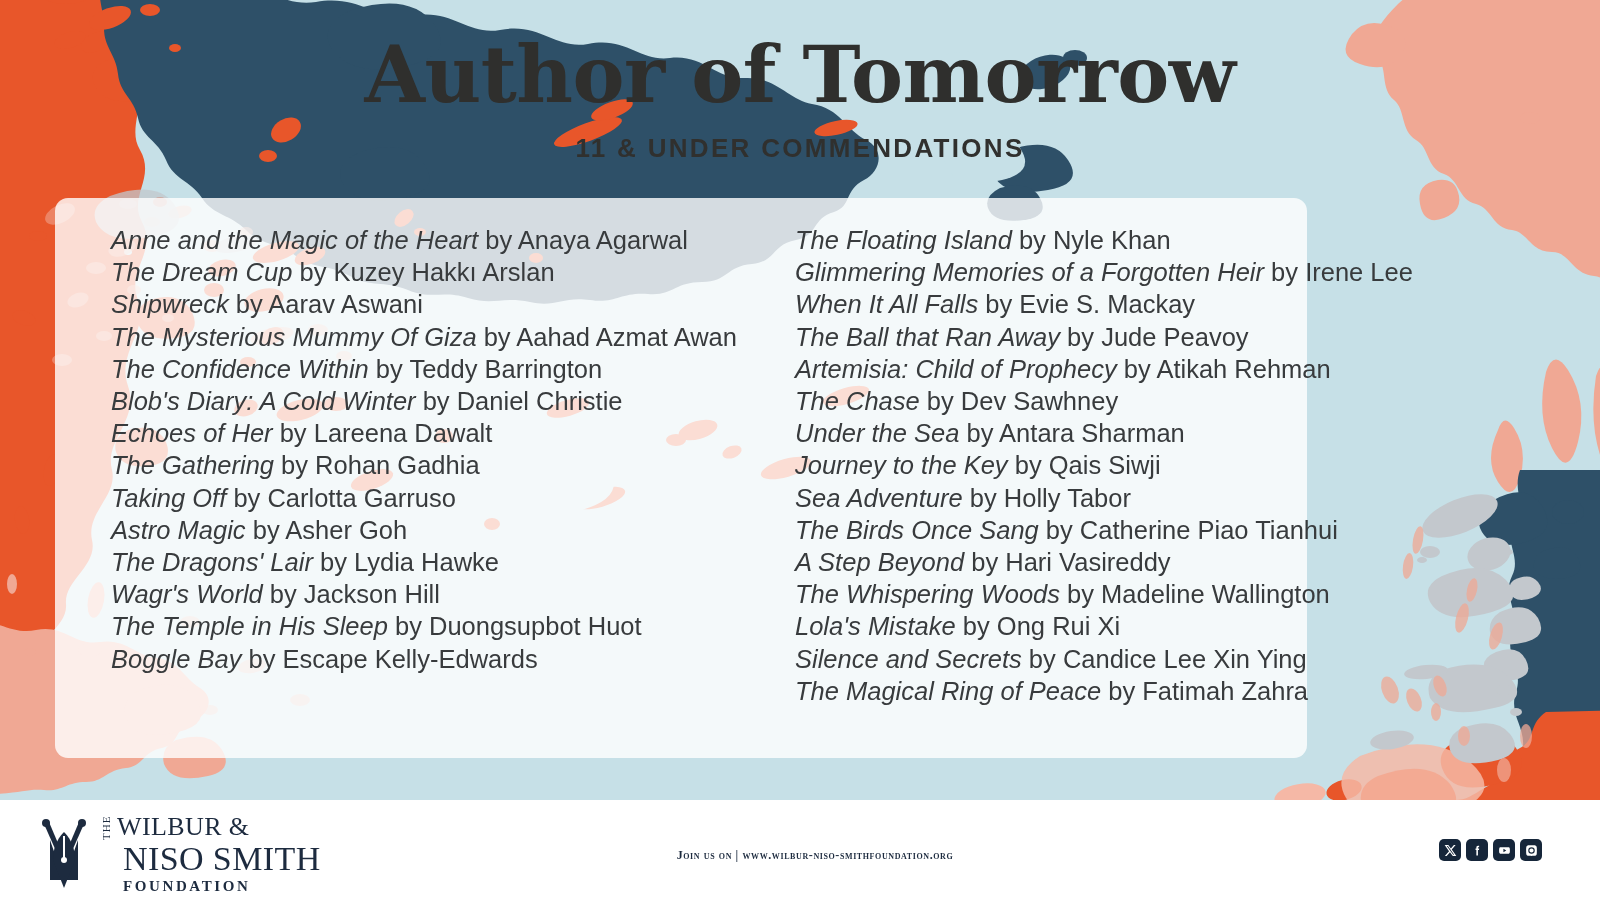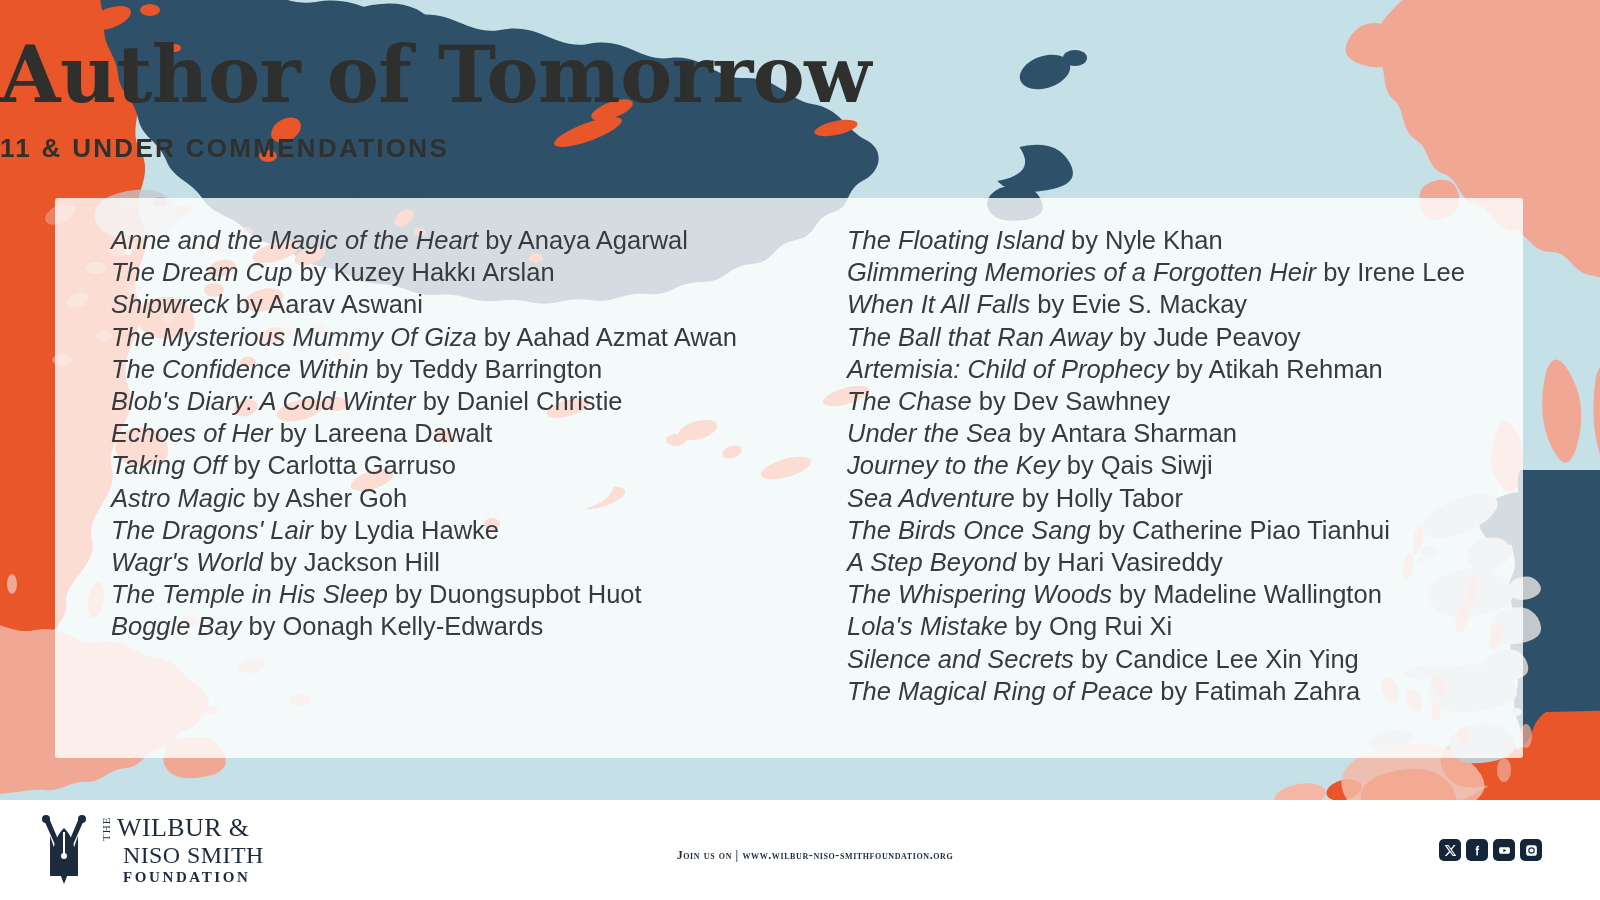--- a/index.html
+++ b/index.html
@@ -21,21 +21,21 @@
   .splat-layer {
     position:absolute; inset:0;
     pointer-events:none;
   }
   .splat-layer svg { display:block; width:1600px; height:900px; }
 
   
   .header {
     position:absolute;
     top:36px; left:0; width:1600px;
-    text-align:left;
+    text-align:center;
     z-index:5;
   }
   .poster-title {
     font-family:"DejaVu Serif", serif;
     font-weight:700;
     font-size:78px;
     line-height:1.0;
     color:#2f2f2d;
     letter-spacing:-0.5px;
   }
@@ -45,23 +45,23 @@
     font-weight:700;
     font-size:26px;
     letter-spacing:2.3px;
     color:#30302e;
   }
 
   
   .card {
     position:absolute;
     left:55px; top:198px;
-    width:1468px; height:560px;
+    width:1252px; height:560px;
     background:rgba(255,255,255,0.80);
-    border-radius:3px;
+    border-radius:13px;
     z-index:4;
   }
   .columns {
     position:absolute;
     left:0; top:0; width:100%; height:100%;
     display:flex;
     padding:26px 0 0 0;
   }
   .col {
     flex:0 0 50%;
@@ -117,21 +117,21 @@
     transform:rotate(180deg);
     height:24px;
     font-weight:400;
   }
   .logo-big {
     font-size:26px;
     letter-spacing:0.4px;
     font-weight:400;
   }
   .logo-row2 {
-    font-size:24px;
+    font-size:34px;
     letter-spacing:0.4px;
     margin-top:2px;
     padding-left:22px;
     font-weight:400;
   }
   .logo-row3 {
     font-size:15px;
     letter-spacing:2.6px;
     margin-top:3px;
     padding-left:22px;
@@ -374,26 +374,27 @@
   <div class="card">
     <div class="columns">
       <div class="col left" id="col-left">
           <div class="entry"><span class="t">Anne and the Magic of the Heart</span><span class="by"> by Anaya Agarwal</span></div>
           <div class="entry"><span class="t">The Dream Cup</span><span class="by"> by Kuzey Hakkı Arslan</span></div>
           <div class="entry"><span class="t">Shipwreck</span><span class="by"> by Aarav Aswani</span></div>
           <div class="entry"><span class="t">The Mysterious Mummy Of Giza</span><span class="by"> by Aahad Azmat Awan</span></div>
           <div class="entry"><span class="t">The Confidence Within</span><span class="by"> by Teddy Barrington</span></div>
           <div class="entry"><span class="t">Blob's Diary: A Cold Winter</span><span class="by"> by Daniel Christie</span></div>
           <div class="entry"><span class="t">Echoes of Her</span><span class="by"> by Lareena Dawalt</span></div>
+          <div class="entry"><span class="t">The Gathering</span><span class="by"> by Rohan Gadhia</span></div>
           <div class="entry"><span class="t">Taking Off</span><span class="by"> by Carlotta Garruso</span></div>
           <div class="entry"><span class="t">Astro Magic</span><span class="by"> by Asher Goh</span></div>
           <div class="entry"><span class="t">The Dragons' Lair</span><span class="by"> by Lydia Hawke</span></div>
           <div class="entry"><span class="t">Wagr's World</span><span class="by"> by Jackson Hill</span></div>
           <div class="entry"><span class="t">The Temple in His Sleep</span><span class="by"> by Duongsupbot Huot</span></div>
-          <div class="entry"><span class="t">Boggle Bay</span><span class="by"> by Oonagh Kelly-Edwards</span></div>
+          <div class="entry"><span class="t">Boggle Bay</span><span class="by"> by Escape Kelly-Edwards</span></div>
         </div>
       <div class="col right" id="col-right">
           <div class="entry"><span class="t">The Floating Island</span><span class="by"> by Nyle Khan</span></div>
           <div class="entry"><span class="t">Glimmering Memories of a Forgotten Heir</span><span class="by"> by Irene Lee</span></div>
           <div class="entry"><span class="t">When It All Falls</span><span class="by"> by Evie S. Mackay</span></div>
           <div class="entry"><span class="t">The Ball that Ran Away</span><span class="by"> by Jude Peavoy</span></div>
           <div class="entry"><span class="t">Artemisia: Child of Prophecy</span><span class="by"> by Atikah Rehman</span></div>
           <div class="entry"><span class="t">The Chase</span><span class="by"> by Dev Sawhney</span></div>
           <div class="entry"><span class="t">Under the Sea</span><span class="by"> by Antara Sharman</span></div>
           <div class="entry"><span class="t">Journey to the Key</span><span class="by"> by Qais Siwji</span></div>

